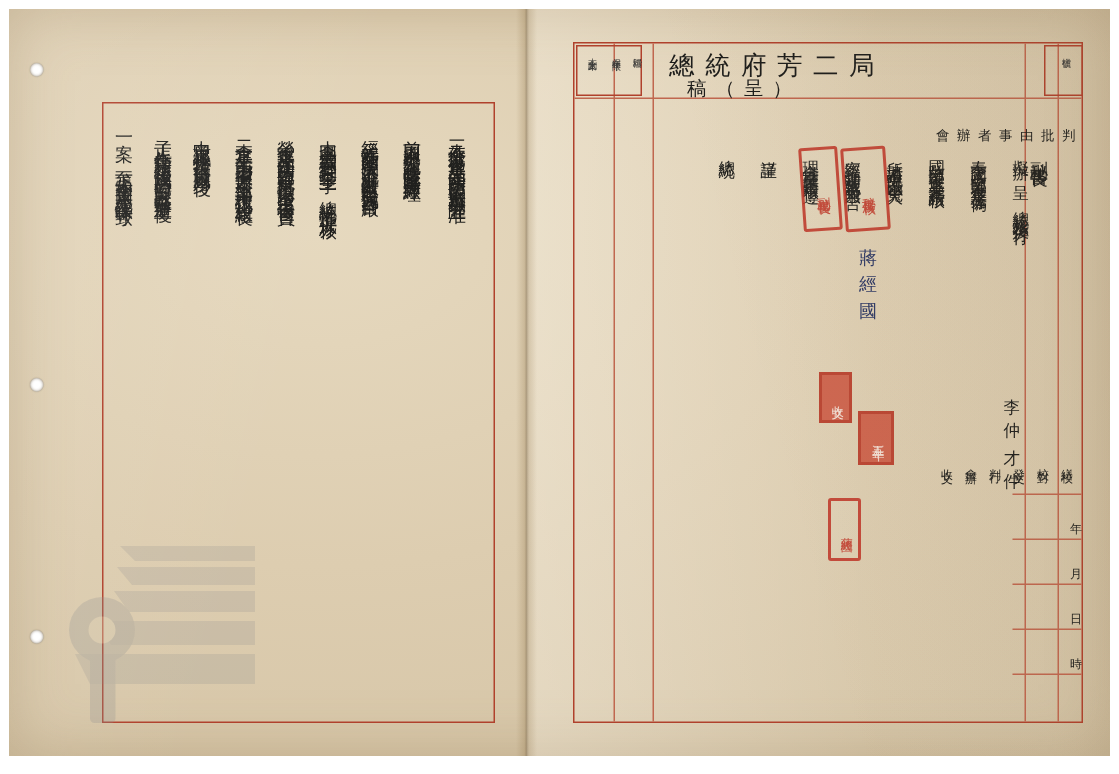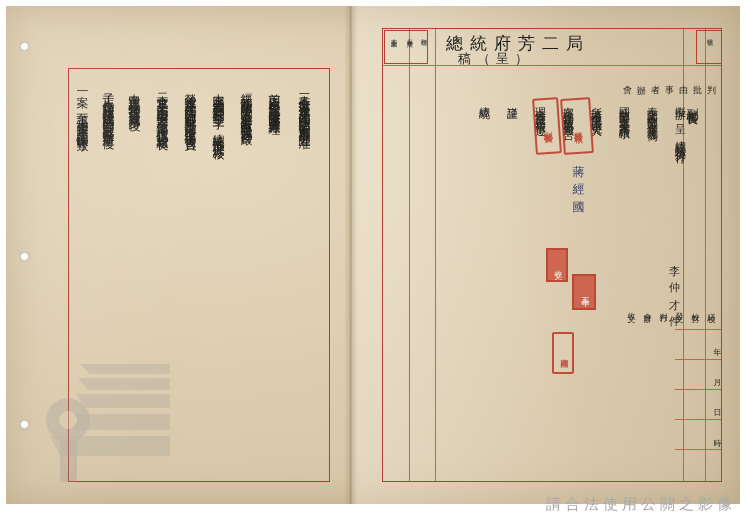--- a/index.html
+++ b/index.html
@@ -303,14 +303,13 @@
           <rect x="40" y="92" width="17" height="46" rx="3"></rect>
         </g>
         <g fill="#d8cbb0" opacity="0.95">
           <circle cx="48" cy="76" r="9"></circle>
         </g>
       </svg>
     </div>
 
   </div>
 
-  <div class="caption">請合法使用公關之影像</div>
 </div>
 
 </body></html>

